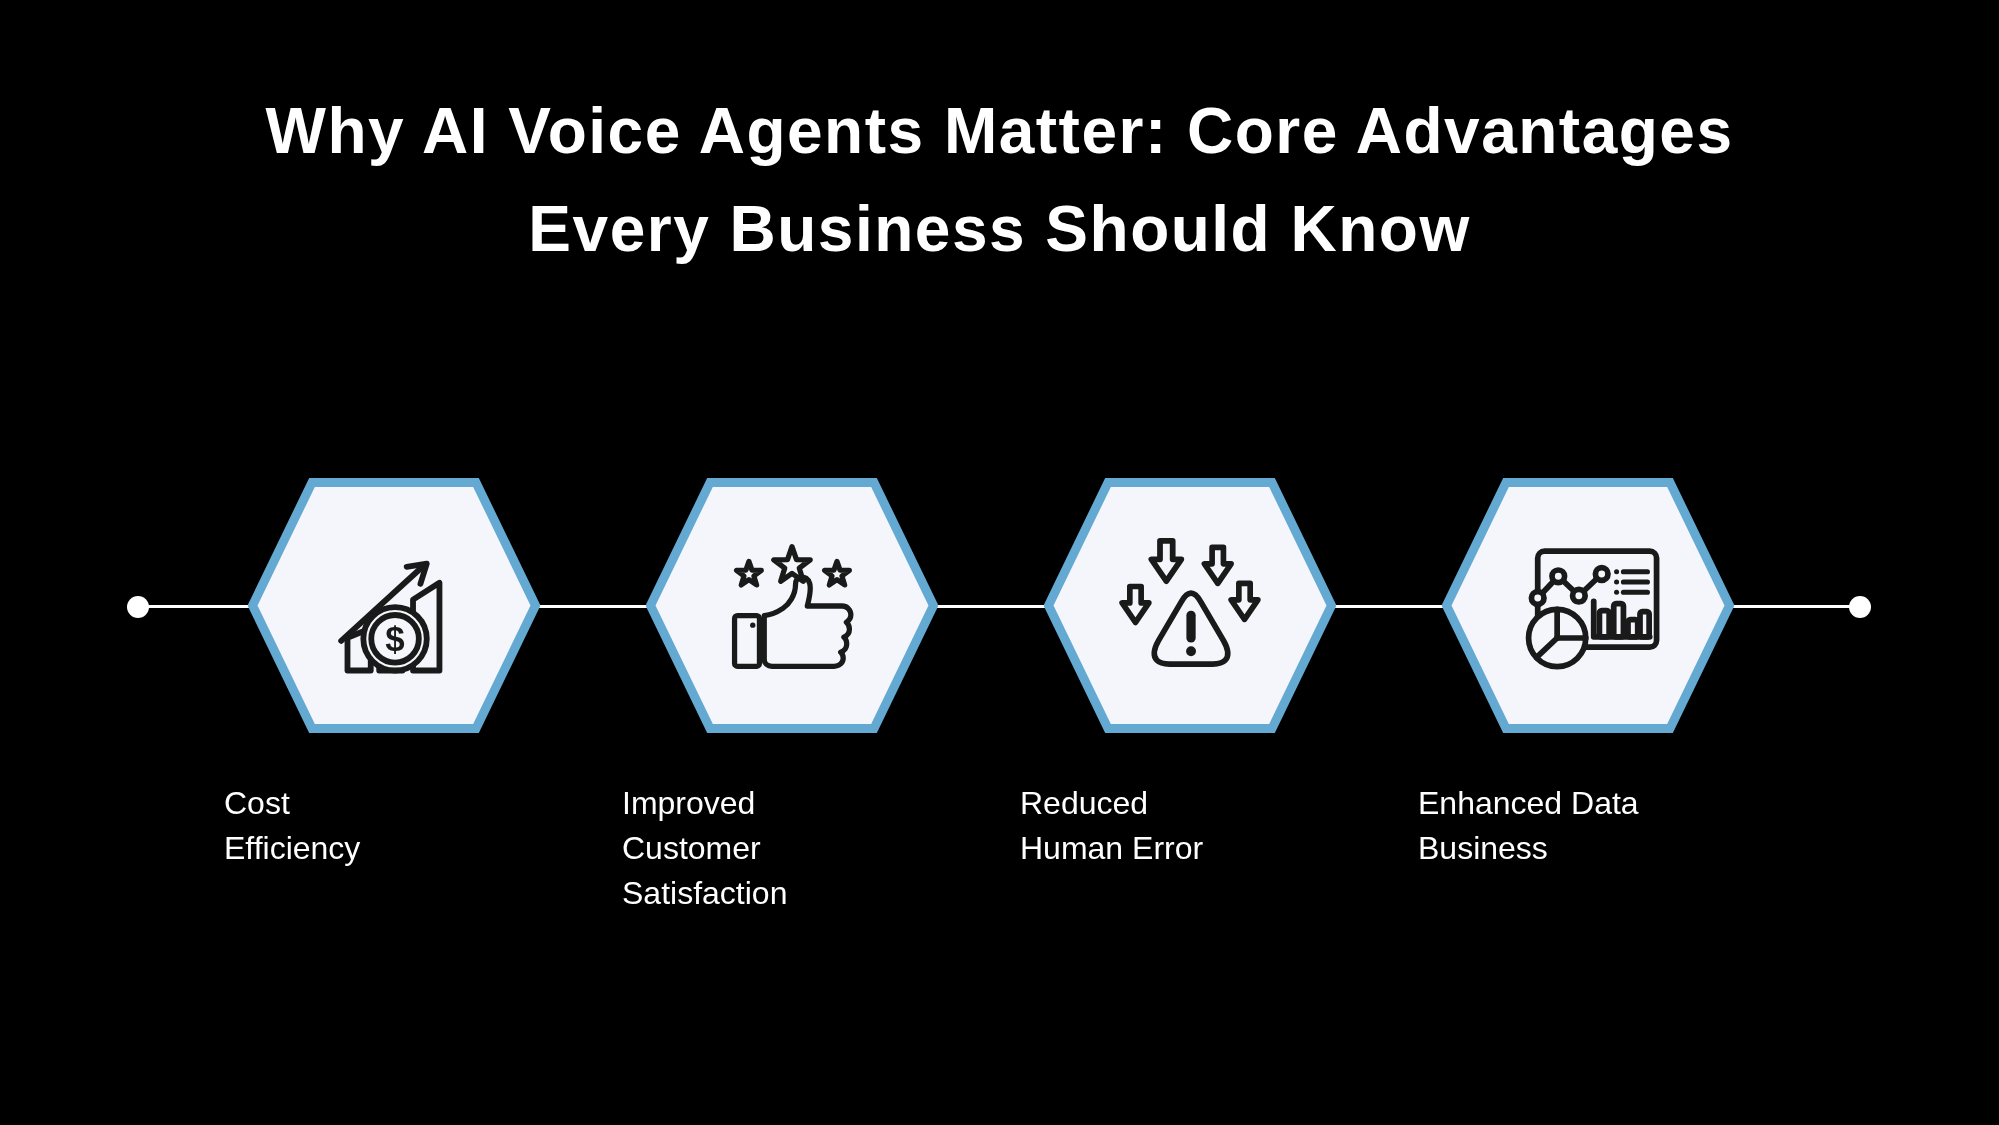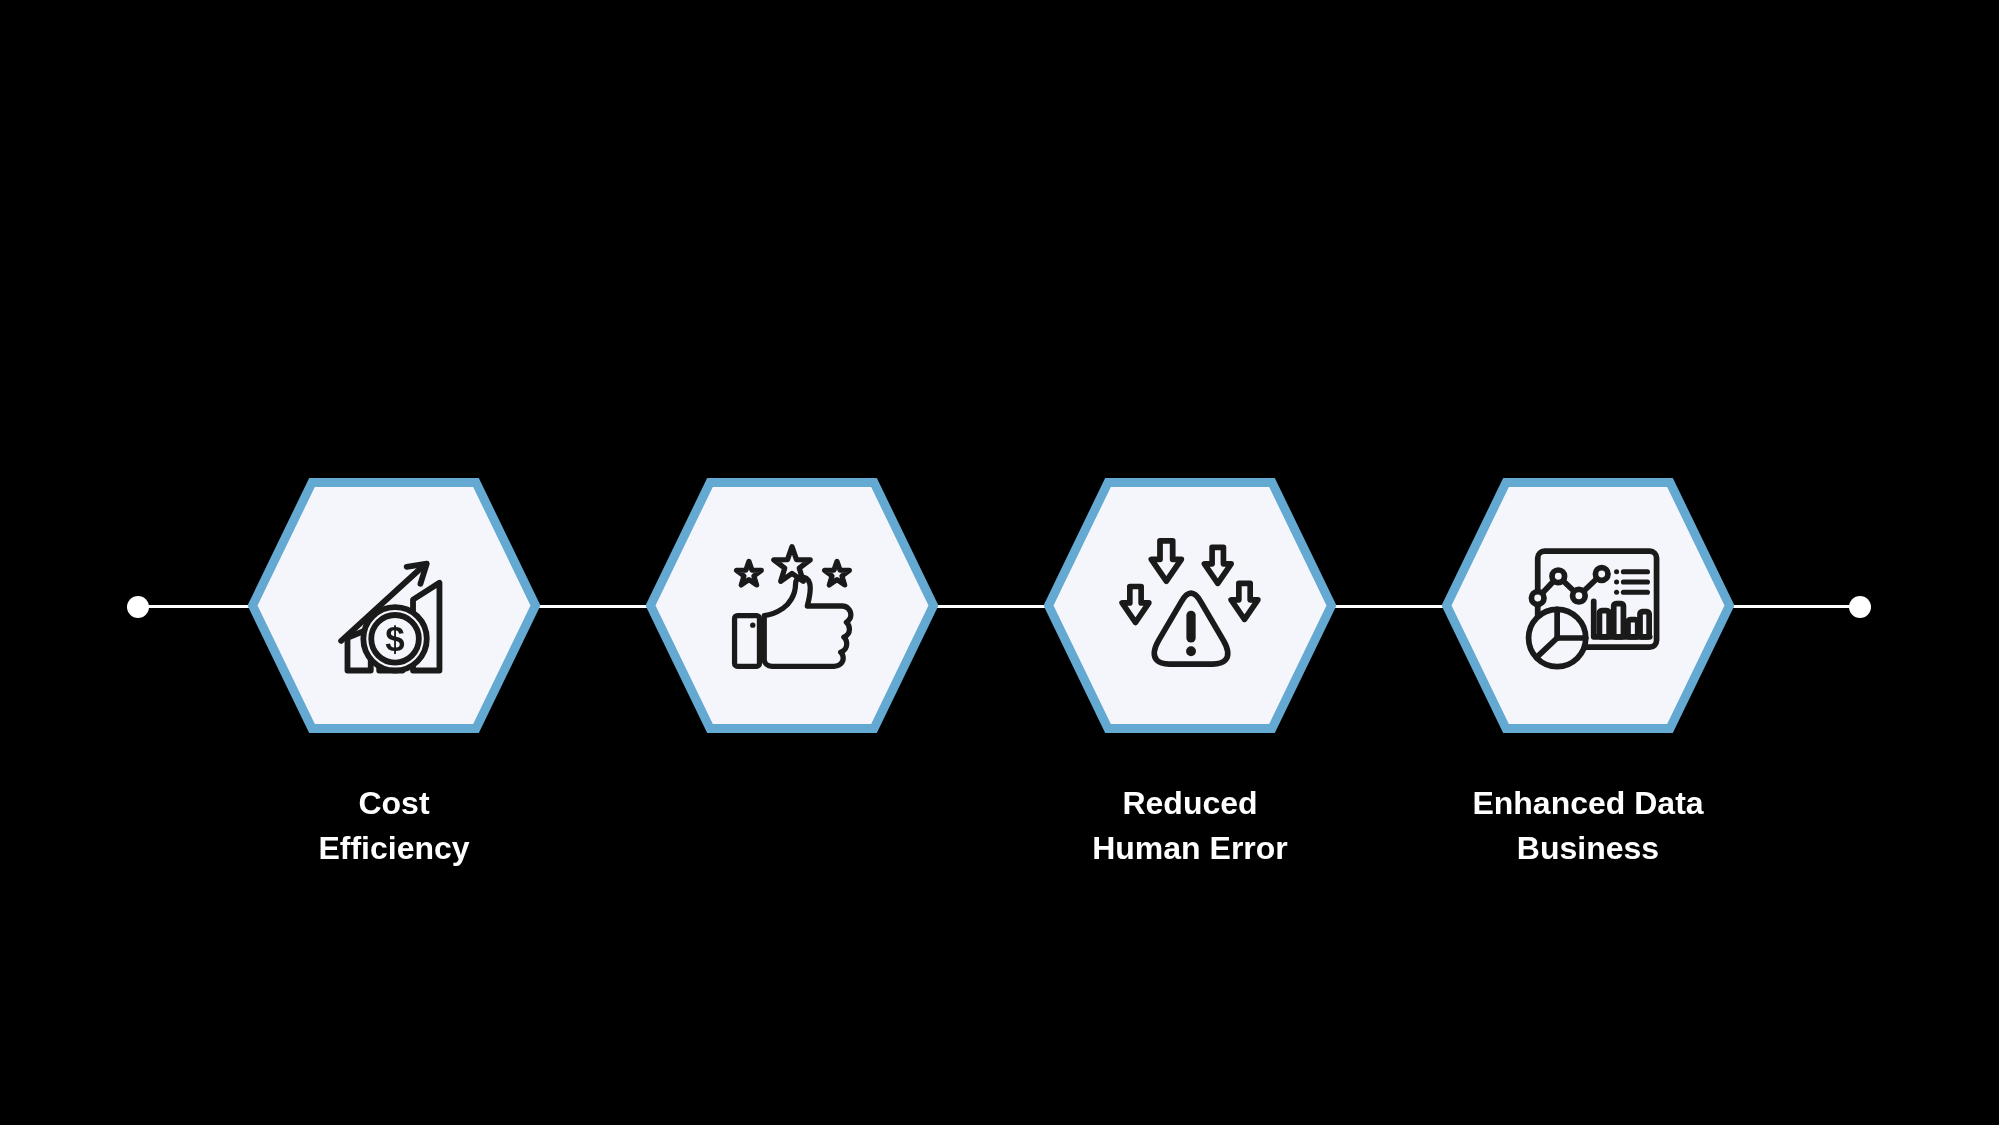--- a/index.html
+++ b/index.html
@@ -41,30 +41,32 @@
     fill:none; stroke-linecap:round; stroke-linejoin:round;
   }
   .mask { fill:var(--hex-fill,#f4f6fb); }
   .ink  { fill:var(--icon-stroke,#1a1a1a); stroke:none; }
   .dollar {
     font-family:"Liberation Sans", sans-serif; font-weight:700; font-size:33px;
     fill:var(--icon-stroke,#1a1a1a); stroke:none; text-anchor:middle;
   }
   .label {
     position:absolute; top:303px; left:-24px; width:340px;
-    text-align:center; white-space:pre-line;
+    text-align:left; white-space:pre-line;
     color:var(--label-color,#ffffff);
-    font-size:32px; line-height:45px; font-weight:700;
+    font-size:32px; line-height:45px; font-weight:400;
   }
 </style>
 </head>
 <body>
 
 <div class="stage">
 
+  <h1 class="title">Why AI Voice Agents Matter: Core Advantages
+Every Business Should Know</h1>
 
   <div class="connector"></div>
   <div class="dot left"></div>
   <div class="dot right"></div>
 
   <div class="step s1">
     <div class="hexwrap">
       <svg width="292" height="255">
         <polygon class="hexpoly" points="64,4.5 228,4.5 287.5,127.5 228,250.5 64,250.5 4.5,127.5"></polygon>
       </svg>
@@ -99,20 +101,23 @@
         <circle class="ink" cx="29" cy="90" r="2.8"></circle>
         <path d="M41,126 C41,130 44.5,133 49,133 L114,133 C119.5,133 123.5,129.2 123.5,124.5
                  C123.5,122 122.5,119.8 120.9,118.2 C124.7,116.8 127.2,113.4 127.2,109.4
                  C127.2,106.6 126.1,104.2 124.2,102.5 C127.6,101.1 130,97.8 130,94
                  C130,91.2 128.8,88.7 126.8,87 C129.6,85.4 131.5,82.4 131.5,79
                  C131.5,74 127.4,70 122.4,70 L86,70 C88.5,60.5 90,52 88.5,46.5
                  C87.3,41.7 83,39 79,40 C75.7,40.8 73.7,43.8 73.7,47.3
                  C73.7,59 66.5,68.5 60.5,72.5 C54.5,76.5 47.5,79.5 41,80 Z"></path>
       </svg>
     </div>
+    <div class="label">Improved
+Customer
+Satisfaction</div>
   </div>
 
   <div class="step s3">
     <div class="hexwrap">
       <svg width="292" height="255">
         <polygon class="hexpoly" points="64,4.5 228,4.5 287.5,127.5 228,250.5 64,250.5 4.5,127.5"></polygon>
       </svg>
       <svg class="icon" width="144" height="144" viewBox="0 0 140 140" stroke-width="5.5">
         <defs>
           <path id="arr" d="M-5.5,-19 L5.5,-19 L5.5,-3 L13,-3 L0,16 L-13,-3 L-5.5,-3 Z"></path>

